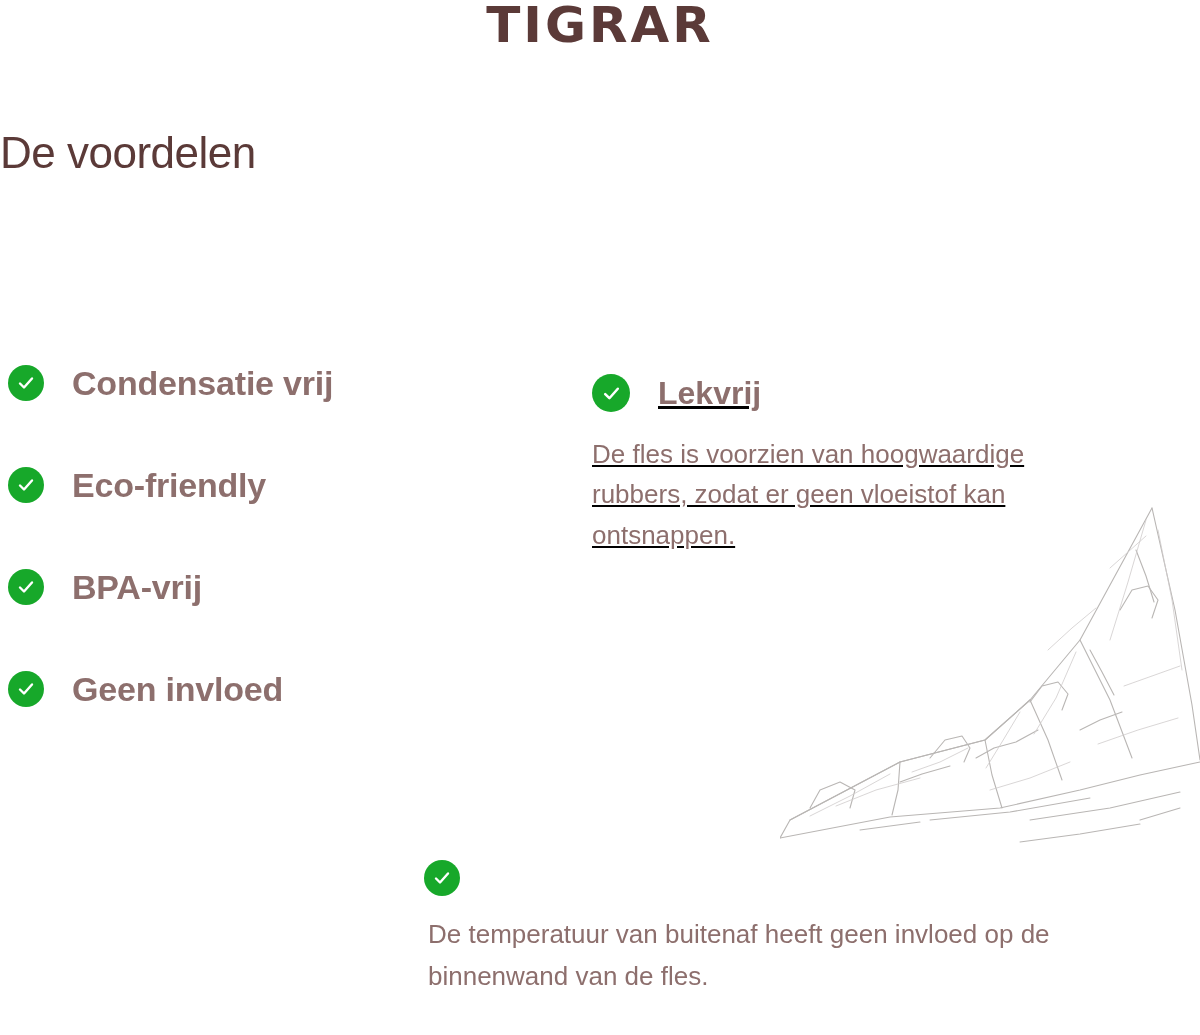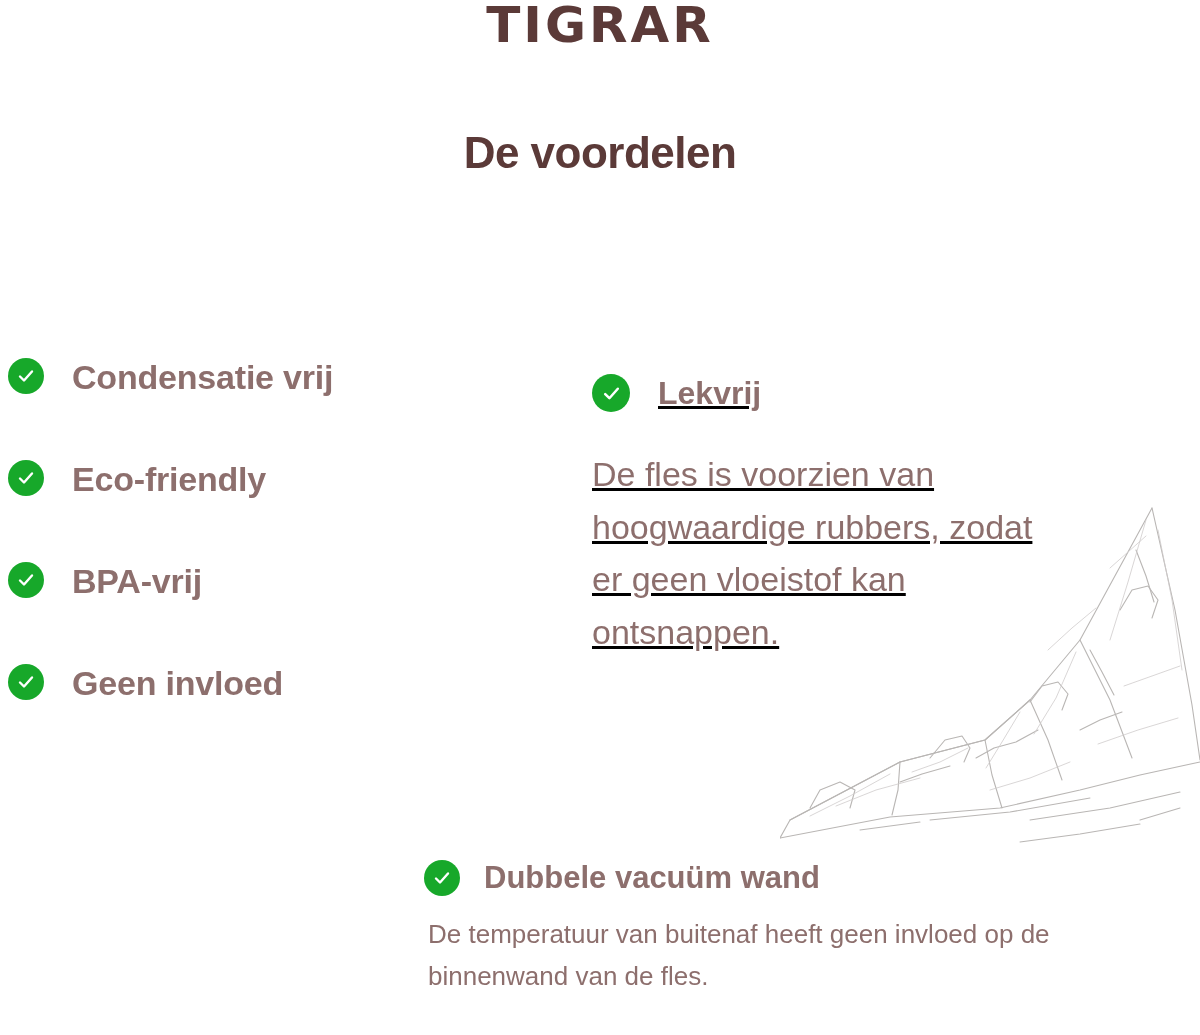--- a/index.html
+++ b/index.html
@@ -26,23 +26,22 @@
     letter-spacing: 3px;
     color: #5b3a38;
     font-family: "DejaVu Sans", sans-serif;
   }
 
   .page-title {
     position: absolute;
     top: 128px;
     left: 0;
     width: 1200px;
-    text-align: center;
     font-size: 44px;
-    font-weight: 700;
+    font-weight: 400;
     color: #5b3a38;
     letter-spacing: -0.5px;
   }
 
   
   .check-icon {
     border-radius: 50%;
     background: #17a82a;
     display: inline-flex;
     align-items: center;
@@ -53,21 +52,21 @@
 
   
   .left-list {
     position: absolute;
     left: 8px;
     top: 358px;
     width: 520px;
   }
   .left-item {
     display: flex;
-    align-items: flex-start;
+    align-items: center;
     height: 50px;
     margin-bottom: 52px;
   }
   .left-item .check-icon {
     width: 36px;
     height: 36px;
   }
   .left-item .label {
     margin-left: 28px;
     font-size: 34px;
@@ -92,22 +91,22 @@
     width: 38px;
     height: 38px;
   }
   .block-head .title {
     margin-left: 28px;
     font-size: 32px;
     font-weight: 700;
     color: #8d6f6d;
   }
   .block-body {
-    margin-top: 36px;
-    font-size: 34px;
+    margin-top: 22px;
+    font-size: 26px;
     line-height: 1.55;
     color: #8d6f6d;
     max-width: 470px;
   }
 
   
   .block-vacuum {
     position: absolute;
     left: 424px;
     top: 860px;
@@ -243,16 +242,15 @@
   </svg>
 </div>
 
 <div class="block-vacuum">
   <div class="block-head">
     <span class="check-icon">
       <svg width="20" height="20" viewBox="0 0 20 20" aria-hidden="true">
         <path d="M4 10.5 L8 14.5 L16 5.5" fill="none" stroke="#ffffff" stroke-width="2.4" stroke-linecap="round" stroke-linejoin="round"></path>
       </svg>
     </span>
-    <span class="title">Dubbele vacuüm wand</span>
   </div>
   <div class="block-body">De temperatuur van buitenaf heeft geen invloed op de binnenwand van de fles.</div>
 </div>
 
 </body></html>

